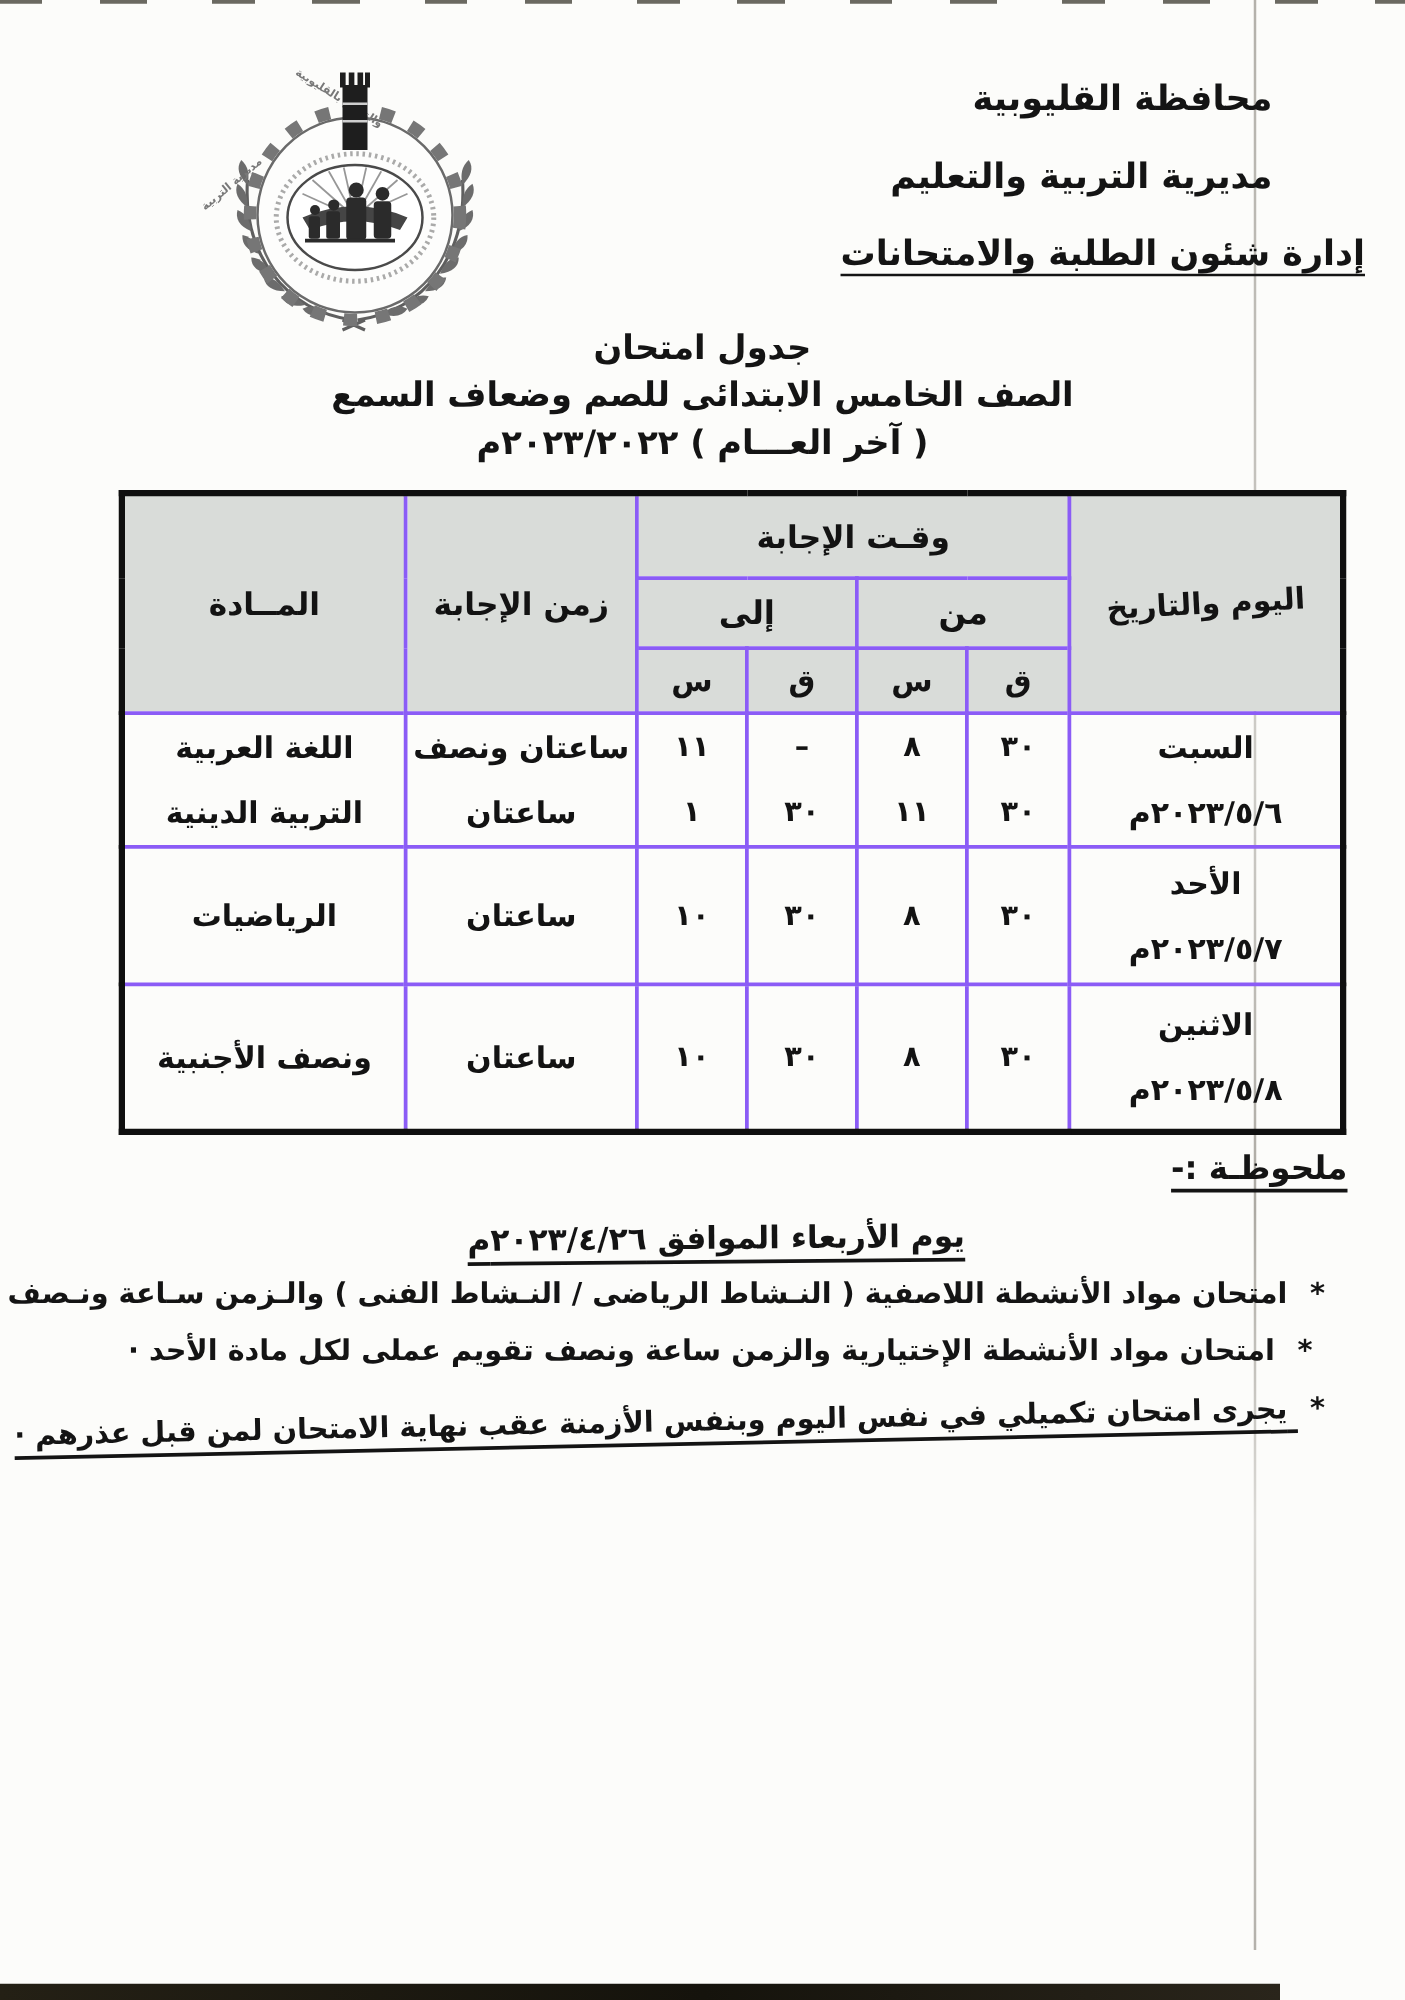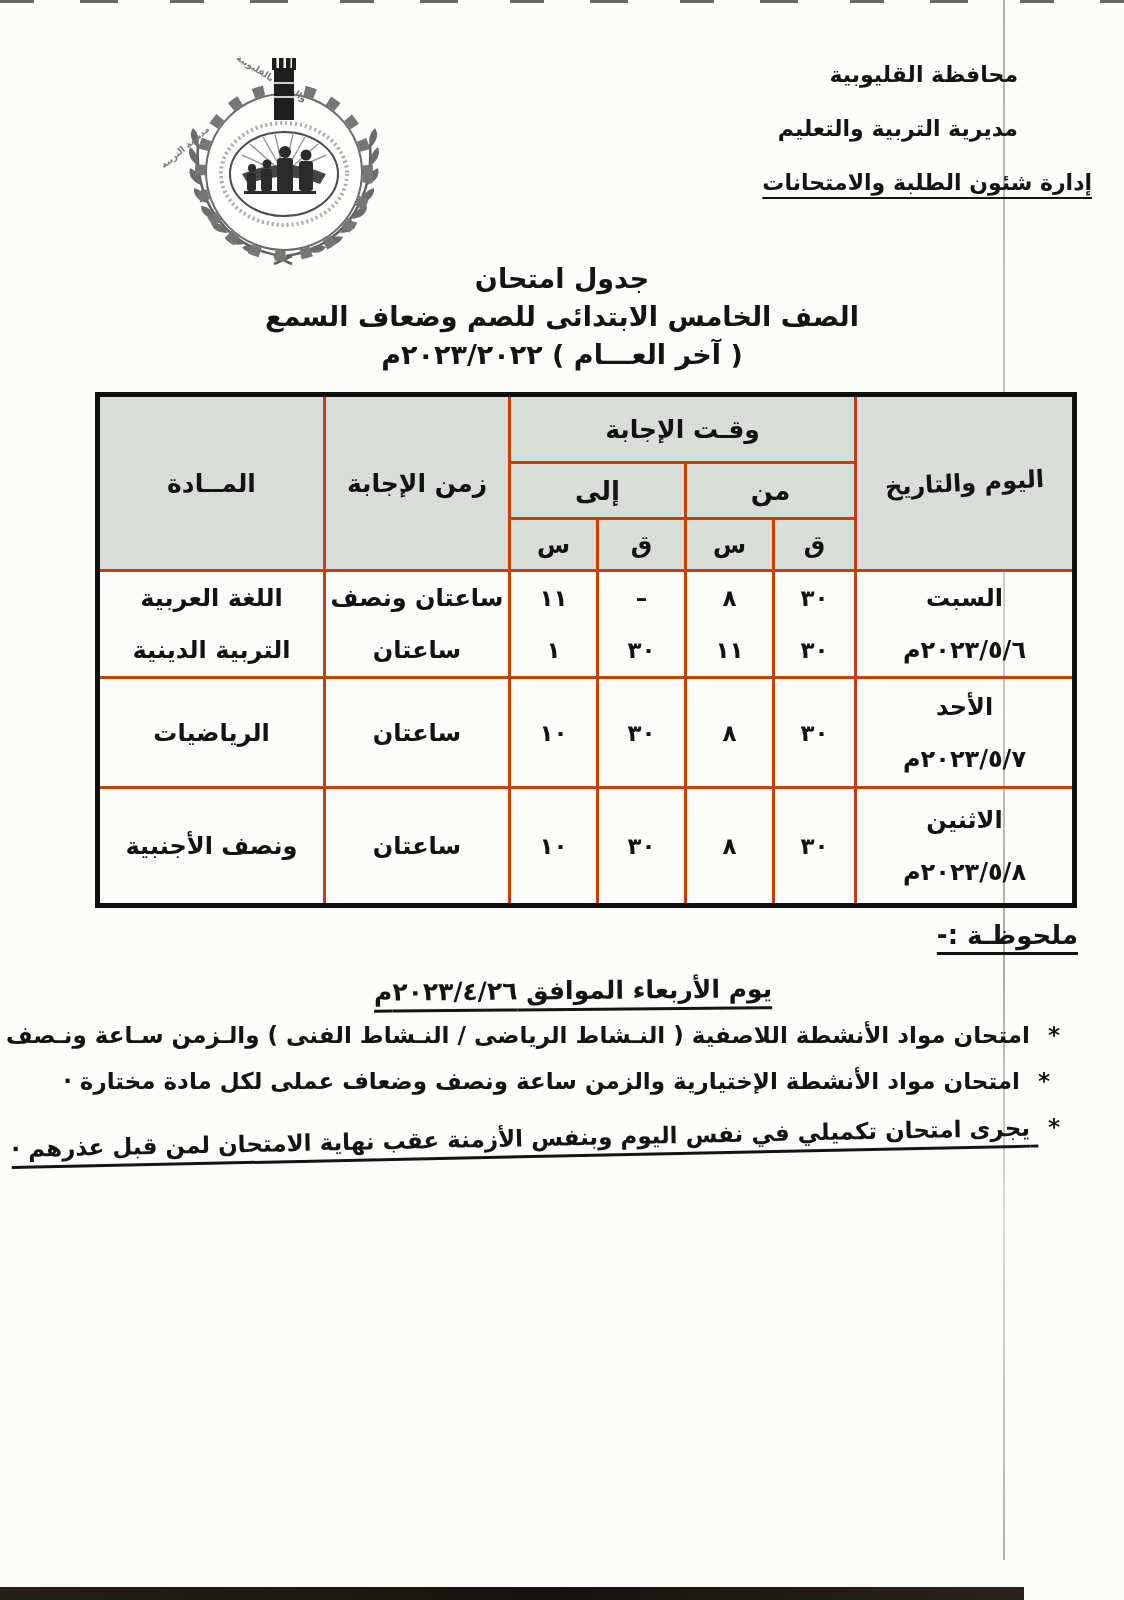--- a/index.html
+++ b/index.html
@@ -12,35 +12,35 @@
   .scan-top-edge{position:absolute;top:0;left:0;width:100%;height:3px;
     background:repeating-linear-gradient(90deg,#3a382e 0 34px,transparent 34px 80px,#3a382e 80px 118px,transparent 118px 170px);
     opacity:.75;}
   .scan-fold-line{position:absolute;left:1003px;top:0;width:2px;height:1560px;
     background:linear-gradient(180deg,rgba(120,115,105,.55) 0%,rgba(120,115,105,.35) 40%,rgba(120,115,105,.6) 62%,rgba(120,115,105,.25) 78%,rgba(120,115,105,.55) 100%);}
   .scan-bottom-band{position:absolute;left:0;top:1587px;width:1024px;height:13px;
     background:linear-gradient(90deg,#242015,#15130c 55%,#2a251b);}
 
   
   .letterhead{position:absolute;top:62px;right:32px;text-align:right;}
-  .lh-line{font-weight:bold;font-size:22px;margin-bottom:29px;white-space:nowrap;}
+  .lh-line{font-weight:bold;font-size:28px;margin-bottom:29px;white-space:nowrap;}
   .lh-indent{padding-left:0;padding-right:74px;}
   .lh-underline{text-decoration:underline;text-underline-offset:7px;text-decoration-thickness:2px;}
 
   
   .logo{position:absolute;left:162px;top:56px;width:244px;height:214px;}
 
   
   .title-block{position:absolute;top:263px;left:0;width:1124px;text-align:center;}
   .title-line{font-weight:bold;font-size:27px;margin-bottom:7px;white-space:nowrap;}
 
   
   .tbl-wrap{position:absolute;left:95px;top:392px;}
   table.tbl{border-collapse:collapse;table-layout:fixed;width:977px;border:5px solid #0f0f0f;}
-  .tbl th,.tbl td{border:3px solid #c2410c;text-align:center;vertical-align:middle;
+  .tbl th,.tbl td{border:3px solid #8b5cf6;text-align:center;vertical-align:middle;
     font-weight:bold;color:#131313;padding:0;overflow:hidden;}
   .tbl thead th{background:#d9dcd9;}
   .h-big{font-size:25px;}
   .h-mid{font-size:26px;}
   .h-sml{font-size:24px;}
   .h-day span{display:inline-block;transform:rotate(-3deg);font-size:24px;}
   .num{font-size:23px;}
   .dur{font-size:24px;}
   .subj{font-size:24px;}
   .r1line{height:52px;display:flex;align-items:center;justify-content:center;}
@@ -248,21 +248,21 @@
   <div class="note-label">ملحوظـة :-</div>
   <div class="note-date">يوم الأربعاء الموافق ٢٠٢٣/٤/٢٦م</div>
 
   <div class="bullets">
     <div class="bullet-line">
       <span class="bullet-marker">*</span>
       <span>امتحان مواد الأنشطة اللاصفية ( النـشاط الرياضى / النـشاط الفنى ) والـزمن سـاعة ونـصف</span>
     </div>
     <div class="bullet-line b2">
       <span class="bullet-marker">*</span>
-      <span>امتحان مواد الأنشطة الإختيارية والزمن ساعة ونصف وضعاف عملى لكل مادة مختارة ·</span>
+      <span>امتحان مواد الأنشطة الإختيارية والزمن ساعة ونصف تقويم عملى لكل مادة الأحد ·</span>
     </div>
     <div class="bullet-line b3">
       <span class="bullet-marker">*</span>
       <span>يجرى امتحان تكميلي في نفس اليوم وبنفس الأزمنة عقب نهاية الامتحان لمن قبل عذرهم ·</span>
     </div>
   </div>
 
 </div>
 
 </body></html>

